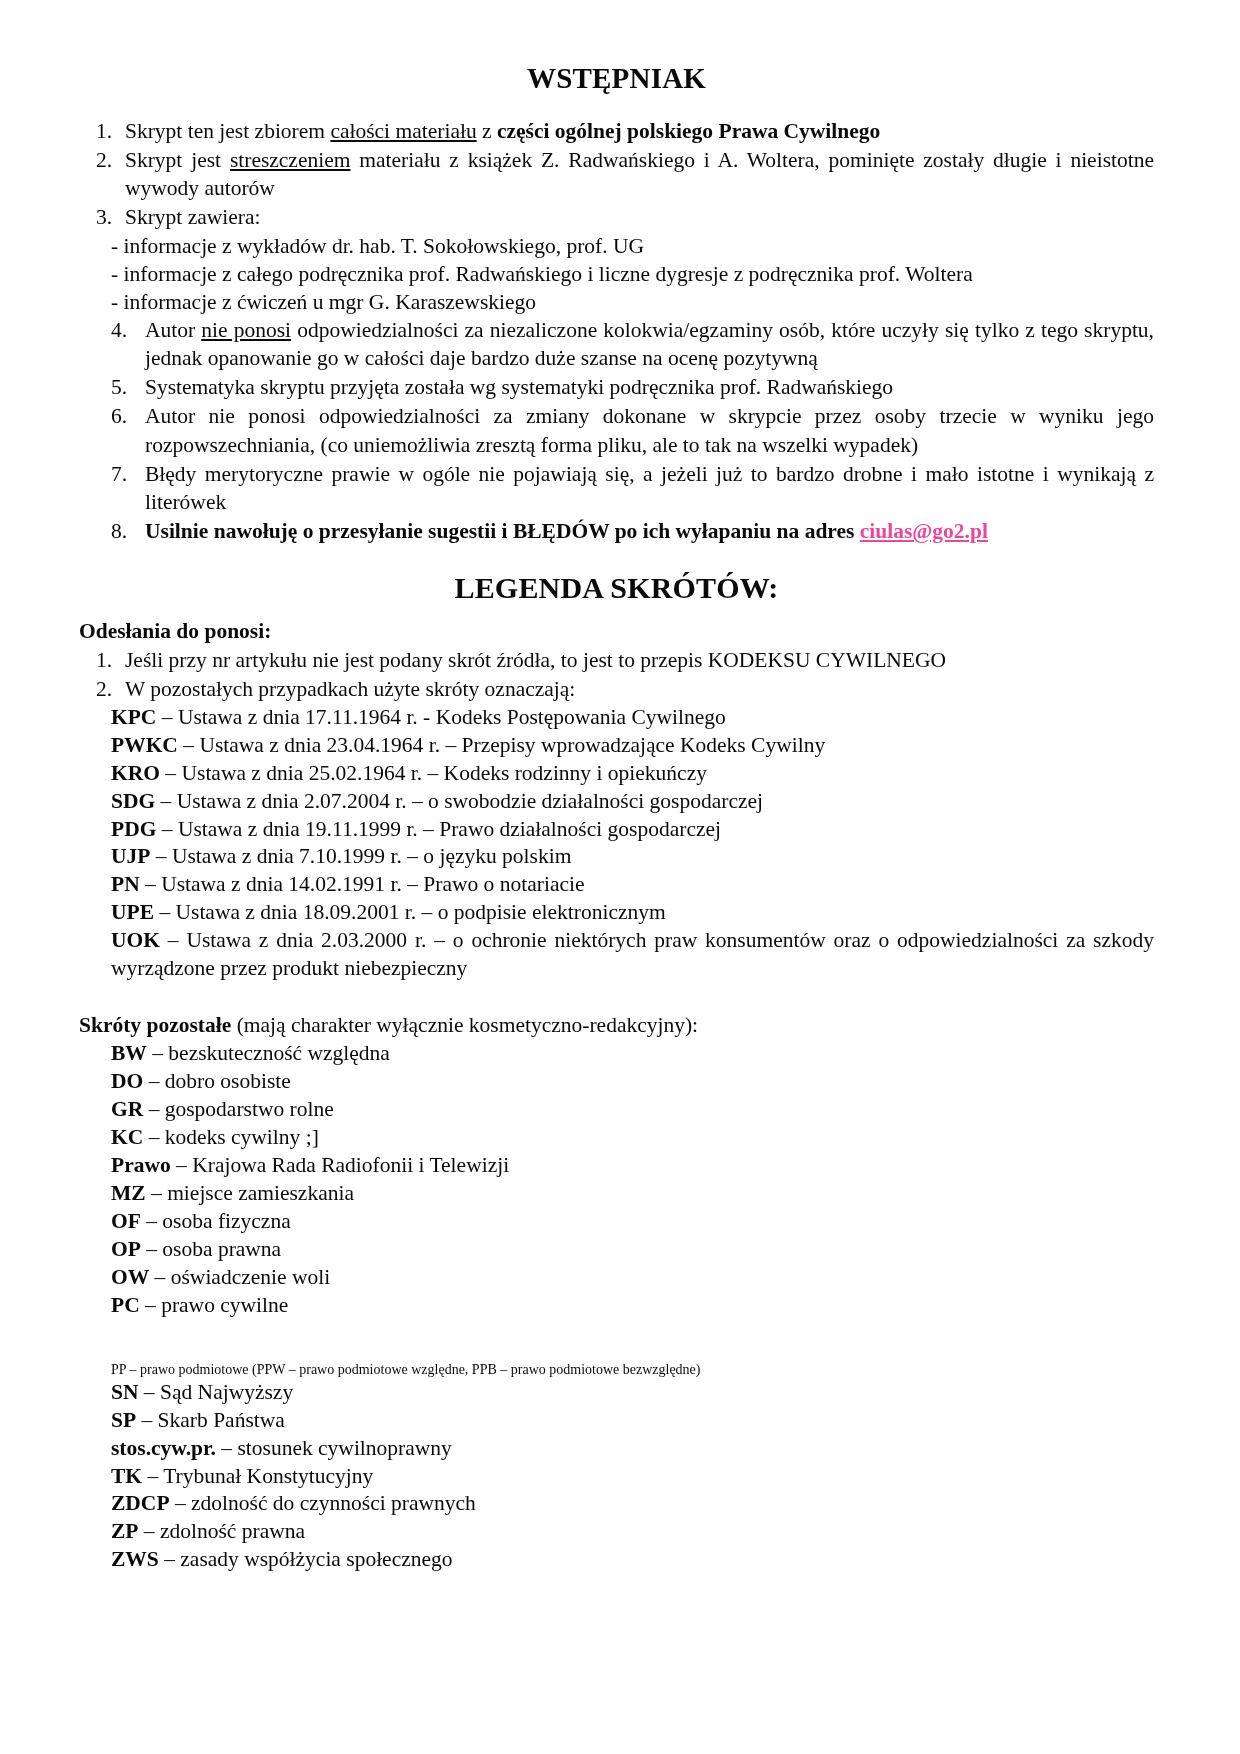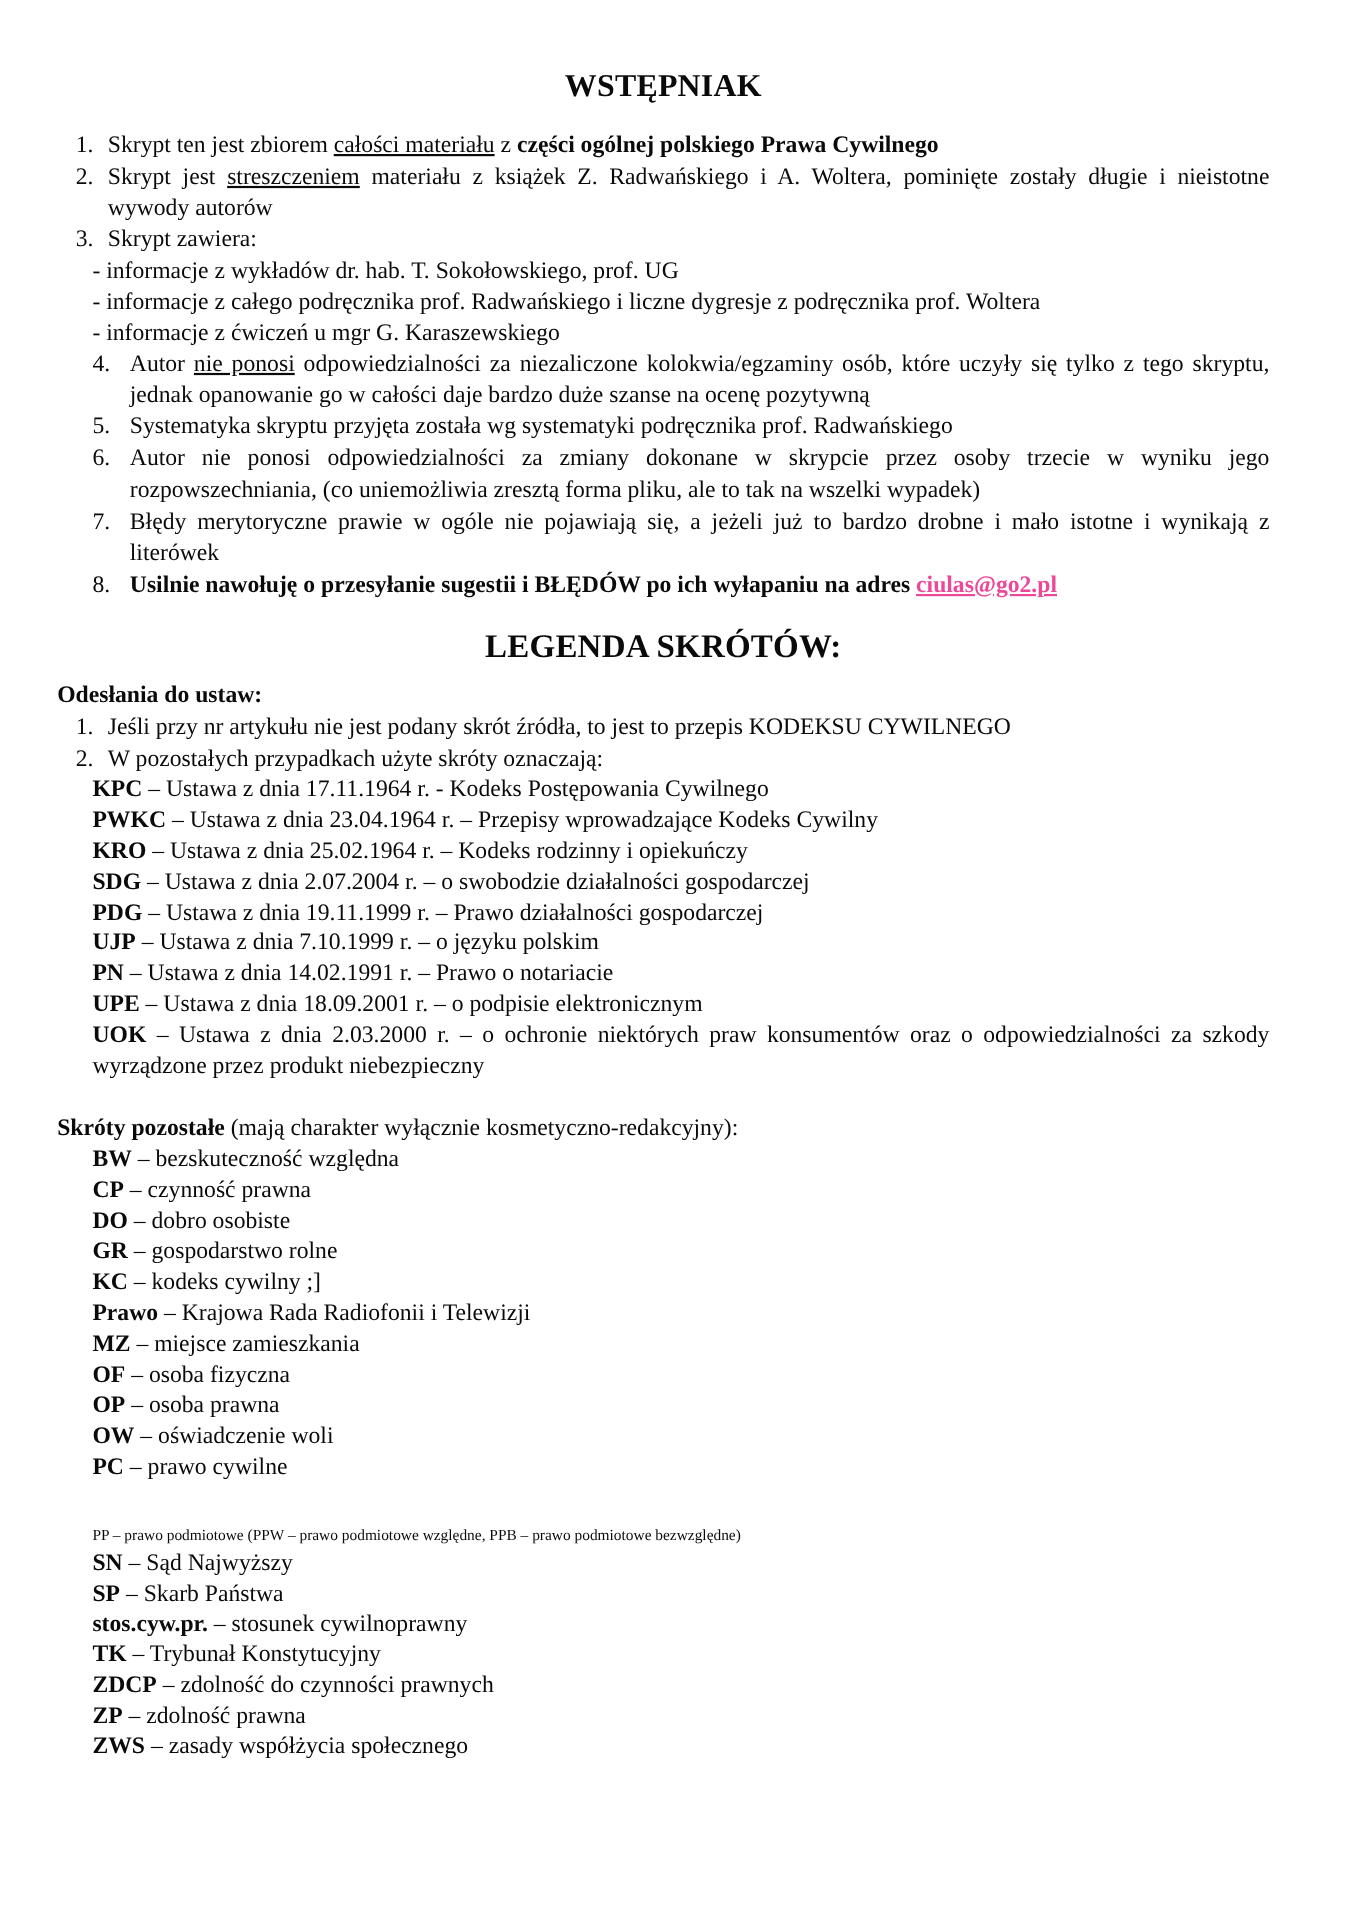--- a/index.html
+++ b/index.html
@@ -11,21 +11,21 @@
     width: 1240px;
     min-height: 1754px;
     font-family: "Liberation Serif", "DejaVu Serif", serif;
     color: #0a0a0a;
     -webkit-font-smoothing: none;
   }
   .page {
     width: 1232px;
     min-height: 1754px;
     box-sizing: border-box;
-    padding: 46px 78px 40px 52px;
+    padding: 46px 78px 40px 79px;
     position: relative;
   }
   h1.doc-title {
     font-size: 29px;
     font-weight: bold;
     text-align: center;
     margin: 16px 0 22px 0;
     letter-spacing: 0.2px;
   }
   h1.doc-title.second {
@@ -148,21 +148,21 @@
         <span class="body"><span>Błędy merytoryczne prawie w ogóle nie pojawiają się, a jeżeli już to bardzo drobne i mało istotne i wynikają z literówek</span></span>
       </li>
       <li class="num-item tight indent-left">
         <span class="marker">8.</span>
         <span class="body"><span class="b">Usilnie nawołuję o przesyłanie sugestii i BŁĘDÓW po ich wyłapaniu na adres </span><span class="mail-link">ciulas@go2.pl</span></span>
       </li>
     </ul>
 
   <h1 class="doc-title second">LEGENDA SKRÓTÓW:</h1>
 
-  <div class="legend-head">Odesłania do ustaw:</div>
+  <div class="legend-head">Odesłania do ponosi:</div>
 
   <ul class="ol-block" id="statute-notes">
       <li class="num-item">
         <span class="marker">1.</span>
         <span class="body"><span>Jeśli przy nr artykułu nie jest podany skrót źródła, to jest to przepis KODEKSU CYWILNEGO</span></span>
       </li>
       <li class="num-item">
         <span class="marker">2.</span>
         <span class="body"><span>W pozostałych przypadkach użyte skróty oznaczają:</span></span>
       </li>
@@ -181,21 +181,20 @@
     </ul>
 
   <div class="gap-md"></div>
 
   <div class="legend-head">
     <span class="b">Skróty pozostałe</span><span class="normal"> (mają charakter wyłącznie kosmetyczno-redakcyjny):</span>
   </div>
 
   <ul class="abbr-list" id="other-list-1">
       <li class="abbr-item"><span class="abbr-key">BW</span><span> – bezskuteczność względna</span></li>
-      <li class="abbr-item"><span class="abbr-key">CP</span><span> – czynność prawna</span></li>
       <li class="abbr-item"><span class="abbr-key">DO</span><span> – dobro osobiste</span></li>
       <li class="abbr-item"><span class="abbr-key">GR</span><span> – gospodarstwo rolne</span></li>
       <li class="abbr-item"><span class="abbr-key">KC</span><span> – kodeks cywilny ;]</span></li>
       <li class="abbr-item"><span class="abbr-key">Prawo</span><span> – Krajowa Rada Radiofonii i Telewizji</span></li>
       <li class="abbr-item"><span class="abbr-key">MZ</span><span> – miejsce zamieszkania</span></li>
       <li class="abbr-item"><span class="abbr-key">OF</span><span> – osoba fizyczna</span></li>
       <li class="abbr-item"><span class="abbr-key">OP</span><span> – osoba prawna</span></li>
       <li class="abbr-item"><span class="abbr-key">OW</span><span> – oświadczenie woli</span></li>
       <li class="abbr-item"><span class="abbr-key">PC</span><span> – prawo cywilne</span></li>
     </ul>

